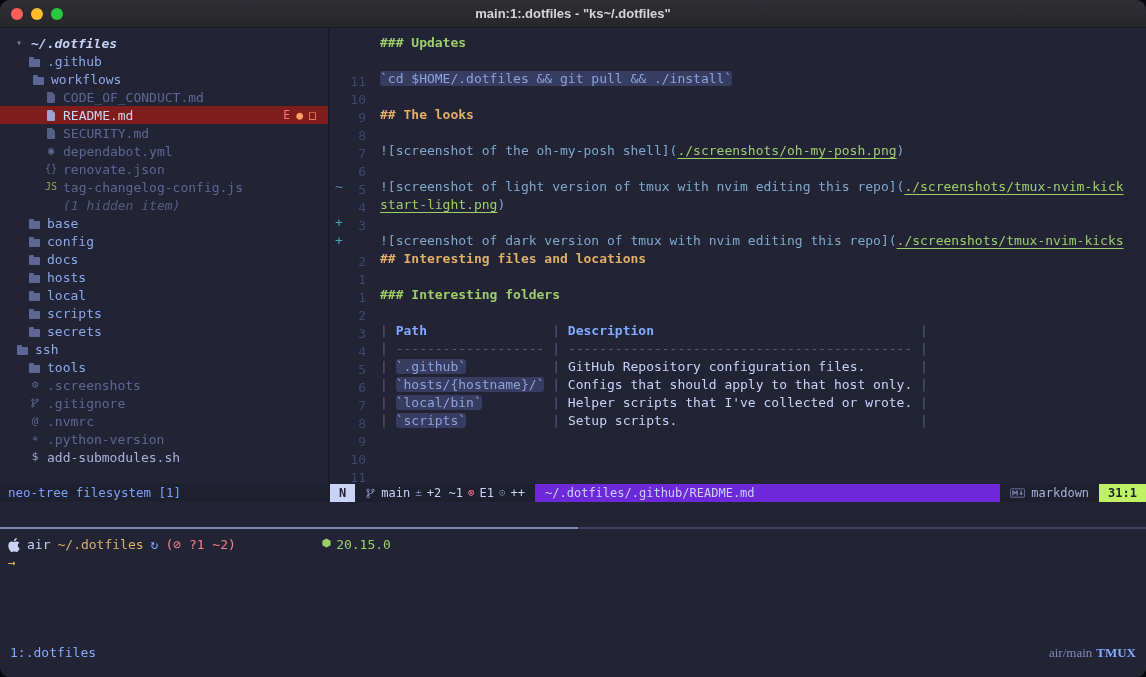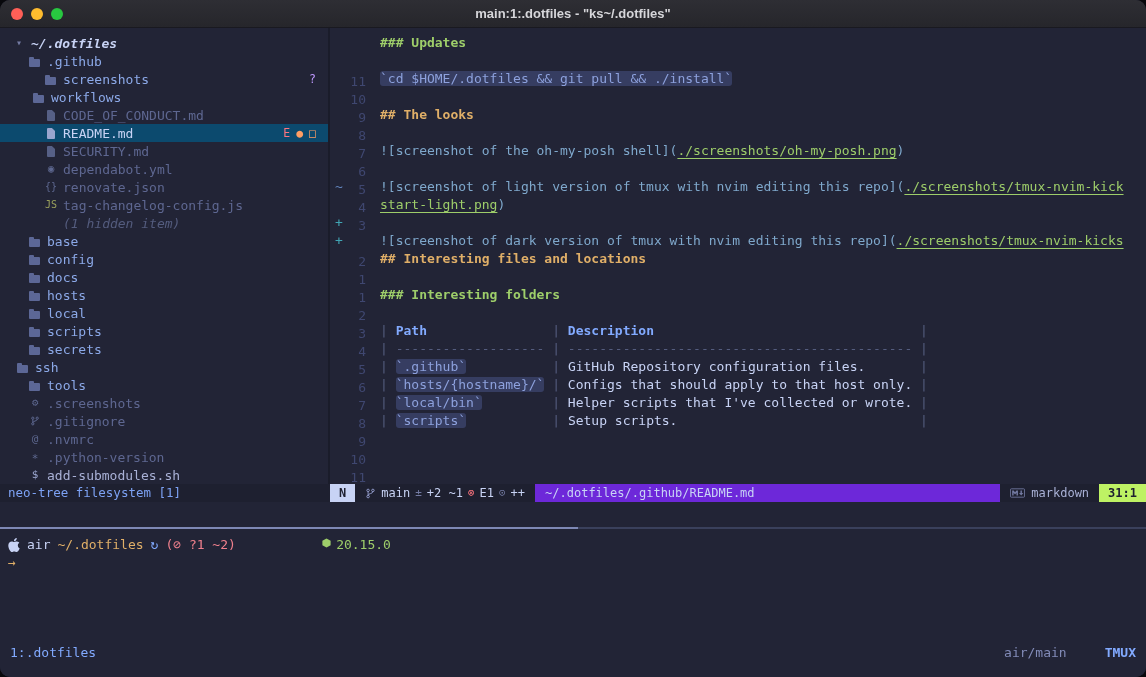--- a/index.html
+++ b/index.html
@@ -10,21 +10,21 @@
     display:flex;align-items:center;justify-content:center;position:relative;}
   .traffic{position:absolute;left:11px;top:8px;display:flex;gap:8px;}
   .dot{width:12px;height:12px;border-radius:50%;display:inline-block;}
   .dot.red{background:#ff5f57}.dot.yel{background:#febc2e}.dot.grn{background:#28c840}
   .title{font-family:"Liberation Sans",sans-serif;font-size:13px;font-weight:700;color:#d6d6da;}
   
   .term{position:absolute;top:28px;left:0;right:0;bottom:0;background:#222436;color:#c8d3f5;font-size:13px;}
   
   .tree{position:absolute;top:6px;left:0;width:328px;}
   .tree-row{height:18px;display:flex;align-items:center;padding-right:12px;}
-  .tree-row.sel{background:#0c4a6e;}
+  .tree-row.sel{background:#7f1d1d;}
   .ic{position:relative;width:14px;height:16px;flex:none;margin-right:5px;display:inline-flex;
       align-items:center;justify-content:center;color:#5d678f;font-size:11px;line-height:16px;}
   .ic-chevron-down{color:#737aa2;font-size:10px;}
   .ic-folder::before{content:"";position:absolute;left:1px;top:6px;width:11px;height:8px;background:#5c6796;border-radius:1px;}
   .ic-folder::after{content:"";position:absolute;left:1px;top:4px;width:5px;height:3px;background:#5c6796;border-radius:1px 1px 0 0;}
   .ic-file::before{content:"";position:absolute;left:3px;top:3px;width:8px;height:11px;background:#566086;border-radius:1px;
       clip-path:polygon(0 0,62% 0,100% 28%,100% 100%,0 100%);}
   .sel .ic-file::before{background:#9aa5ce;}
   .ic-js{font-size:10px;letter-spacing:0;color:#9aa05c;}
   .ic-braces{font-size:10px;}
@@ -82,21 +82,21 @@
   .sh-path{color:#e0af68;}
   .sh-sync{color:#82aaff;}
   .sh-git{color:#f0808d;}
   .node-ic{color:#9ece6a;display:inline-flex;margin-right:4px;}
   .sh-node{color:#9ece6a;}
   .sh-arrow{color:#e0af68;}
   
   .tmuxbar{position:absolute;top:616px;left:0;right:0;height:18px;display:flex;justify-content:space-between;
     padding:0 10px;font-size:13px;line-height:18px;}
   .tm-left{color:#82aaff;}
-  .tm-right{color:#828bb8;display:flex;gap:38px;}
+  .tm-right{color:#828bb8;display:flex;gap:4px;font-family:Liberation Serif, serif;}
   .tm-badge{color:#82aaff;font-weight:bold;}
 </style>
 </head>
 <body>
 
 <div class="window">
   <div class="titlebar">
     <div class="traffic">
       <span class="dot red"></span>
       <span class="dot yel"></span>
@@ -107,27 +107,20 @@
 
   <div class="term">
     <div class="tree" id="tree">
         <div class="tree-row" style="padding-left: 12px;">
           <span class="ic ic-chevron-down">▾</span>
           <span class="t-root">~/.dotfiles</span>
         </div>
         <div class="tree-row" style="padding-left: 28px;">
           <span class="ic ic-folder"></span>
           <span class="t-dir">.github</span>
-        </div>
-        <div class="tree-row" style="padding-left: 44px;">
-          <span class="ic ic-folder"></span>
-          <span class="t-dir">screenshots</span>
-          <span class="badges">
-            <span class="b-purple">?</span>
-          </span>
         </div>
         <div class="tree-row" style="padding-left: 32px;">
           <span class="ic ic-folder"></span>
           <span class="t-dir">workflows</span>
         </div>
         <div class="tree-row" style="padding-left: 44px;">
           <span class="ic ic-file"></span>
           <span class="t-dim">CODE_OF_CONDUCT.md</span>
         </div>
         <div class="tree-row sel" style="padding-left: 44px;">

